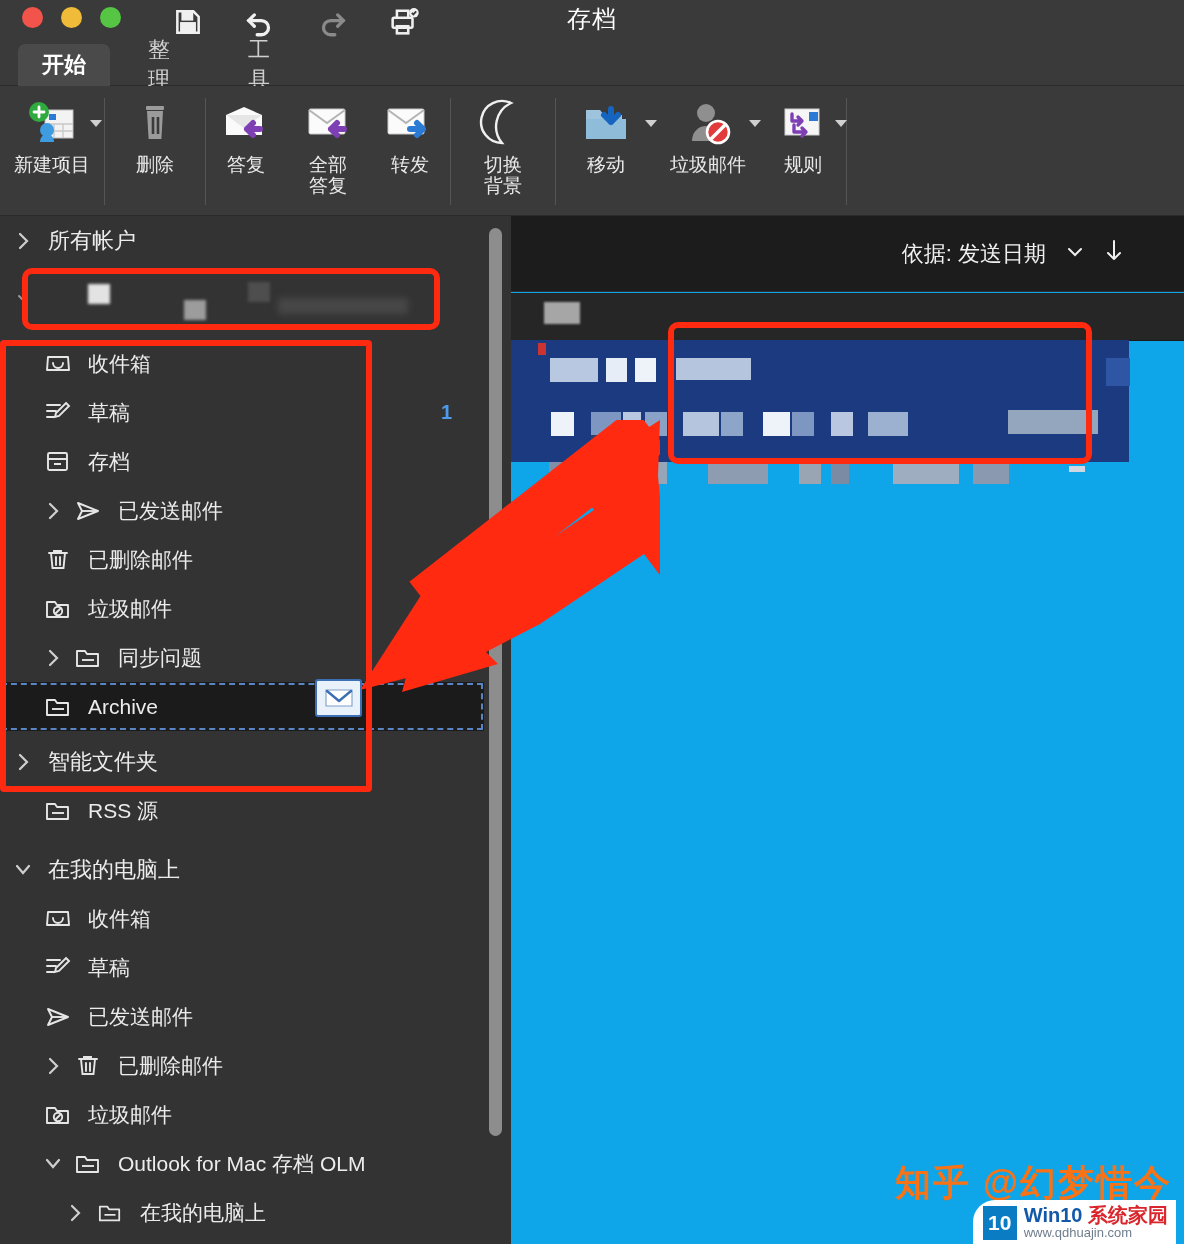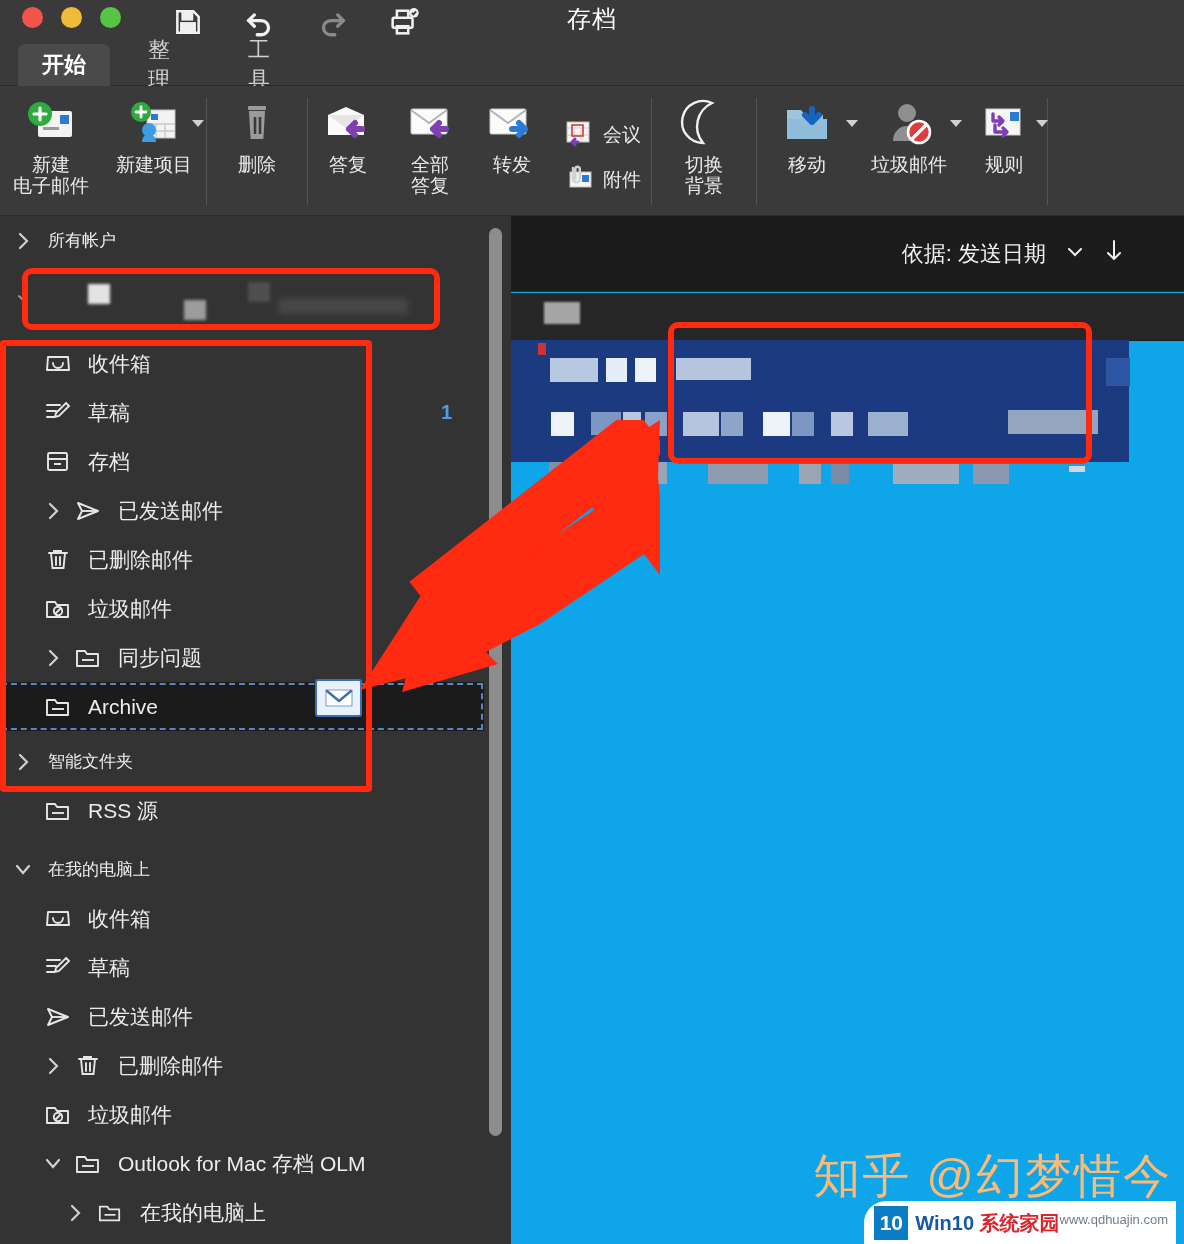--- a/index.html
+++ b/index.html
@@ -47,21 +47,21 @@
   .stackrow { display:flex; align-items:center; gap:9px; font-size:19px; color:#e9e9e9;}
 
   
   .sidebar { position:absolute; left:0; top:216px; width:484px; height:1028px; background:#333333;
              overflow:hidden; }
   .srow { position:relative; height:49px; display:flex; align-items:center; font-size:21px; color:#ececec; }
   .srow .chev { width:30px; display:flex; justify-content:center; align-items:center; color:#cfcfcf; }
   .srow .ficon { width:40px; display:flex; justify-content:center; align-items:center; }
   .srow .slabel { padding-left:10px; }
   .srow .badge { position:absolute; right:32px; font-size:20px; color:#4d9bea; font-weight:bold;}
-  .srow.group { font-size:17px; }
+  .srow.group { font-size:22px; }
   .ind0 { padding-left:8px; } .ind1 { padding-left:38px; }
   .srow.droptarget { background:#1b1b1b; outline:2px dashed #5a85c4; outline-offset:-3px; }
 
   .sbtrack { position:absolute; left:487px; top:220px; width:16px; height:920px; }
   .sbthumb { position:absolute; left:489px; top:228px; width:13px; height:908px; background:#8d8d8d;
              border-radius:7px; }
 
   
   .maillist { position:absolute; left:511px; top:216px; width:673px; height:1028px; background:#0ea5e9; }
   .sorthdr { position:absolute; left:0; top:0; width:673px; height:76px; background:#1c1c1c;
@@ -72,27 +72,27 @@
   .blurbox { position:absolute; background:#9a9a9a; }
   .cursor-arrow { position:absolute; left:14px; top:86px; width:0;height:0; }
   .mailrow-sel { position:absolute; left:0; top:124px; width:618px; height:122px; background:#1b3a80; }
   .mos { position:absolute; }
 
   
   .annot { position:absolute; border:6px solid #ff2a10; border-radius:9px; pointer-events:none; }
   .arrow { position:absolute; pointer-events:none; }
 
   
-  .wm-zhihu { position:absolute; right:12px; bottom:36px; font-size:47px; color:#fdba74; font-weight:normal;
+  .wm-zhihu { position:absolute; right:12px; bottom:36px; font-size:36px; color:#f97316; font-weight:bold;
               letter-spacing:2px; }
   .wm-win10 { position:absolute; right:8px; bottom:0px; display:flex; align-items:center; gap:7px;
               background:#ffffff; border-radius:22px 0 0 0; padding:5px 8px 4px 10px; }
   .wm-win10 .w10sq { width:34px; height:34px; background:#0a7cc4; color:#fff; font-size:21px;
                      font-weight:bold; display:flex; align-items:center; justify-content:center; }
-  .wm-win10 .w10txt { display:flex; flex-direction:row; line-height:1.05; }
+  .wm-win10 .w10txt { display:flex; flex-direction:column; line-height:1.05; }
   .wm-win10 .w10a { font-size:20px; font-weight:bold; color:#1359a8; }
   .wm-win10 .w10a em { color:#d9262c; font-style:normal; }
   .wm-win10 .w10b { font-size:13px; color:#6f7d8c; }
 </style>
 </head>
 <body>
 
 <div id="app">
 
   <div class="titlebar">
@@ -138,33 +138,20 @@
 
   <div class="tabbar">
     <div class="tab active" style="left:18px;width:92px;">开始</div>
     <div class="tab" style="left:126px;width:78px;">整理</div>
     <div class="tab" style="left:226px;width:78px;">工具</div>
   </div>
 
   <div class="ribbon">
 
     <div class="rgroup">
-      <div class="ritem" style="min-width:102px;">
-        <div class="glyph">
-          <svg width="54" height="46" viewBox="0 0 54 46">
-            <rect x="14" y="11" width="34" height="26" rx="2" fill="#f3f3f3"></rect>
-            <rect x="36" y="15" width="9" height="9" fill="#2b7bd4"></rect>
-            <rect x="19" y="27" width="16" height="3" fill="#9a9a9a"></rect>
-            <circle cx="16" cy="14" r="12" fill="#2faa3e"></circle>
-            <path d="M16 8v12M10 14h12" stroke="#fff" stroke-width="3.2" stroke-linecap="round"></path>
-          </svg>
-        </div>
-        <div class="rlabel">新建
-电子邮件</div>
-      </div>
       <div class="ritem" style="min-width:104px;">
         <div class="glyph">
           <svg width="58" height="46" viewBox="0 0 58 46">
             <rect x="22" y="10" width="28" height="28" fill="#f3f3f3" stroke="#bdbdbd"></rect>
             <rect x="26" y="14" width="7" height="6" fill="#2b7bd4"></rect>
             <path d="M22 24h28M22 31h28M31 24v14M40 24v14" stroke="#c9c9c9" stroke-width="1.4"></path>
             <circle cx="24" cy="30" r="7" fill="#3f9ce0"></circle>
             <path d="M17 42c0-5 3.5-8 7-8s7 3 7 8z" fill="#3f9ce0"></path>
             <circle cx="16" cy="12" r="10" fill="#2faa3e"></circle>
             <path d="M16 7v10M11 12h10" stroke="#fff" stroke-width="2.8" stroke-linecap="round"></path>
@@ -216,43 +203,20 @@
         <div class="glyph">
           <svg width="60" height="48" viewBox="0 0 60 48">
             <rect x="8" y="10" width="36" height="25" rx="1.5" fill="#fbfbfb" stroke="#c9c9c9"></rect>
             <path d="M8 11l18 13 18-13" fill="none" stroke="#b4b4b4" stroke-width="2"></path>
             <path d="M30 30h13m0 0l-6-6m6 6l-6 6" stroke="#2b7bd4" stroke-width="6" fill="none" stroke-linecap="round" stroke-linejoin="round"></path>
           </svg>
         </div>
         <div class="rlabel">转发</div>
       </div>
 
-      <div class="stackitem">
-        <div class="stackrow">
-          <span>
-            <svg width="30" height="28" viewBox="0 0 30 28">
-              <rect x="3" y="3" width="22" height="20" fill="#f5f5f5" stroke="#bdbdbd"></rect>
-              <path d="M3 9h22M10 9v14M17 9v14M3 16h22" stroke="#cfcfcf"></path>
-              <rect x="8" y="6" width="11" height="11" fill="none" stroke="#d63a3a" stroke-width="1.6"></rect>
-              <path d="M14 23h-6m0 0l3-3m-3 3l3 3" stroke="#7e3fb5" stroke-width="3" fill="none" stroke-linecap="round"></path>
-            </svg>
-          </span>
-          <span>会议</span>
-        </div>
-        <div class="stackrow">
-          <span>
-            <svg width="30" height="28" viewBox="0 0 30 28">
-              <rect x="6" y="8" width="21" height="15" fill="#f5f5f5" stroke="#bdbdbd"></rect>
-              <rect x="18" y="11" width="7" height="7" fill="#2b7bd4"></rect>
-              <path d="M9 4v11a3.4 3.4 0 0 0 6.8 0V5a2.2 2.2 0 0 0-4.4 0v10" stroke="#d2d2d2" stroke-width="2.4" fill="none" stroke-linecap="round"></path>
-            </svg>
-          </span>
-          <span>附件</span>
-        </div>
-      </div>
     </div>
     <div class="rsep"></div>
 
     <div class="rgroup">
       <div class="ritem" style="min-width:104px;">
         <div class="glyph">
           <svg width="52" height="52" viewBox="0 0 52 52">
             <path d="M34 6a21 21 0 1 0-9 40 26 26 0 0 1 9-40z" fill="none" stroke="#f0f0f0" stroke-width="2.4"></path>
           </svg>
         </div>

